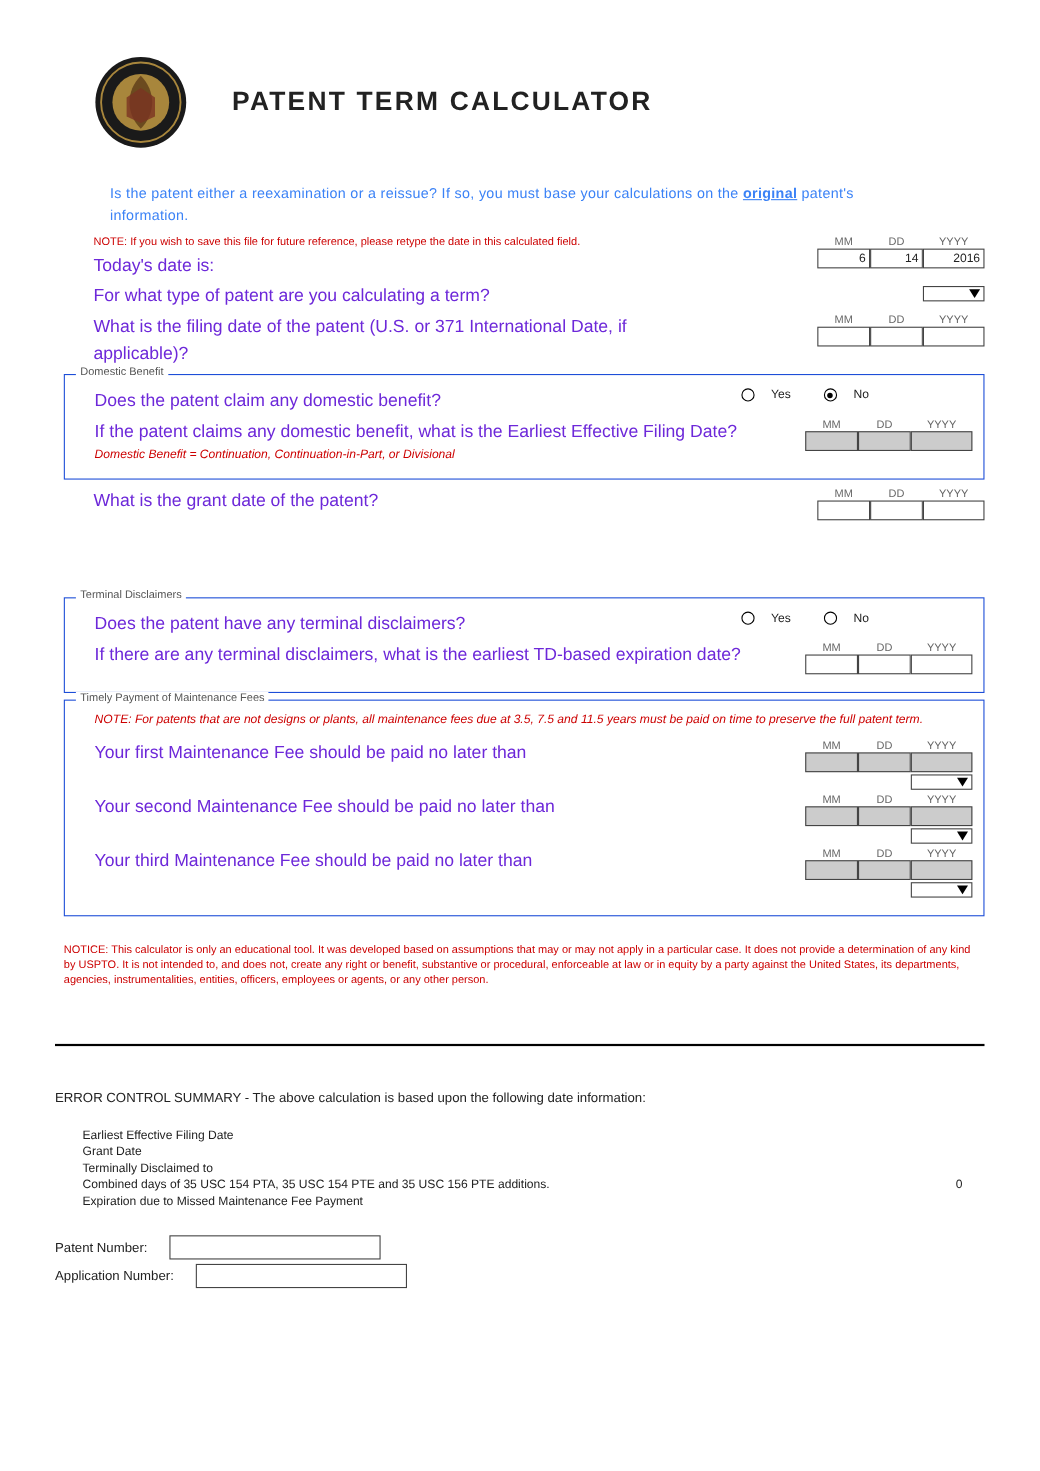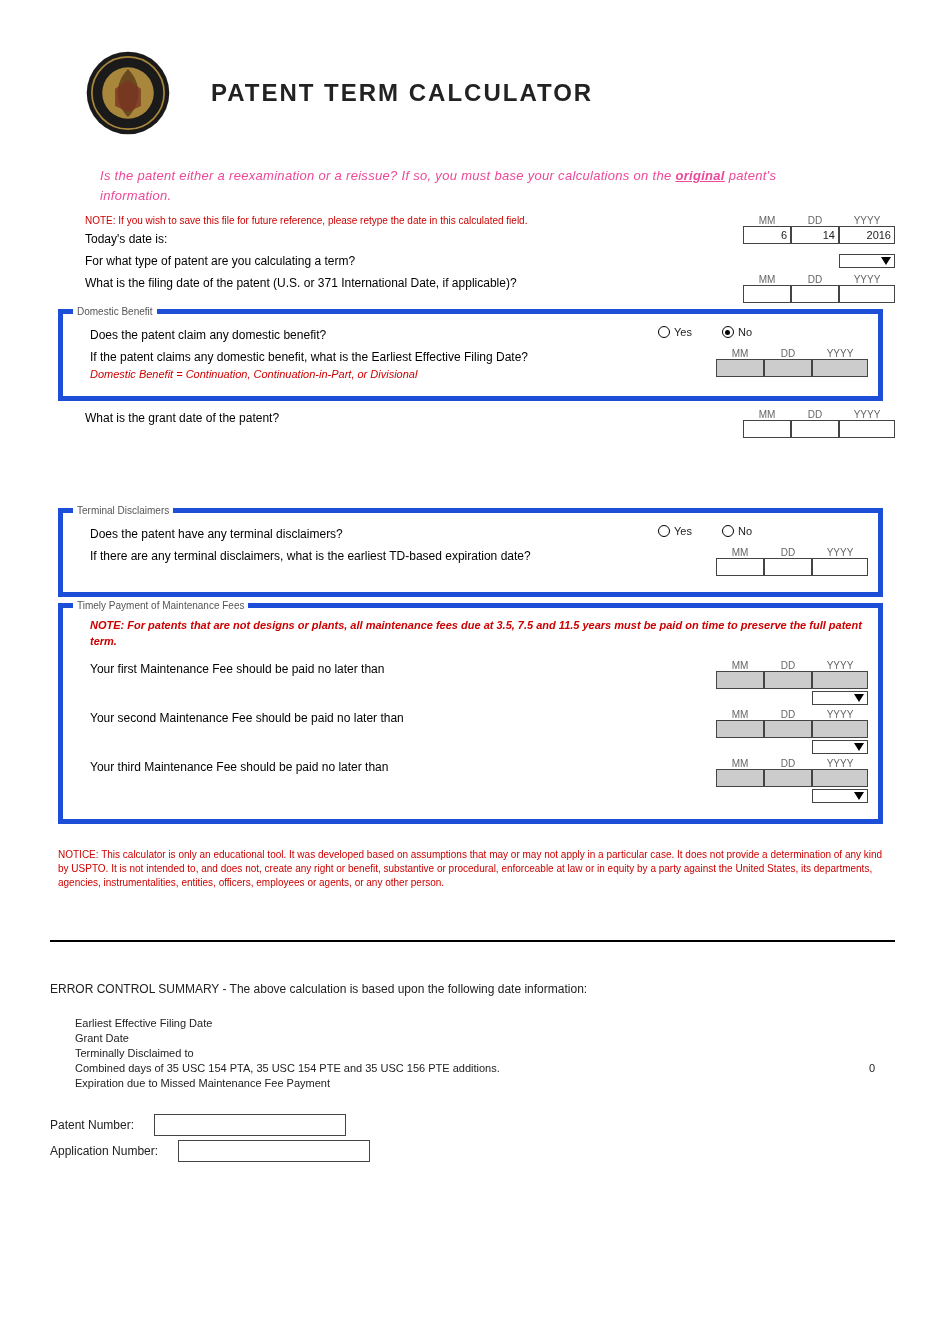--- a/index.html
+++ b/index.html
@@ -1,42 +1,42 @@
 <!DOCTYPE html>
 <html><head>
 <meta charset="utf-8">
 <style>
   html,body{margin:0;padding:0;background:#fff;font-family:Arial,Helvetica,sans-serif;color:#222;}
   .page{width:945px;min-height:1337px;margin:0 auto;background:#fff;position:relative;box-sizing:border-box;padding:50px 50px;}
   .header{display:flex;align-items:center;gap:40px;margin-left:35px;}
   .seal-icon svg{display:block;}
   .title{font-size:24px;font-weight:bold;letter-spacing:2px;}
-  .warn-block{margin:30px 50px 10px 50px;font-size:13px;color:#ec4899;letter-spacing:0.3px;line-height:1.5;font-style:italic;}
+  .warn-block{margin:30px 50px 10px 50px;font-size:13px;color:#3b82f6;letter-spacing:0.3px;line-height:1.5;}
   .warn-block .u{text-decoration:underline;font-weight:bold;}
   .note-red{color:#c00;font-size:10px;margin:10px 50px 2px 0;}
   .content{margin:0 0 0 0;}
   .row{display:flex;align-items:flex-start;justify-content:space-between;margin:4px 0;}
   .row .lab{flex:1;margin-left:0;padding-left:0;}
-  .lab-text{font-size:12px;color:#000000;line-height:1.5;}
+  .lab-text{font-size:16px;color:#6d28d9;line-height:1.5;}
   .lab-sub{font-size:11px;font-style:italic;color:#c00;margin-top:2px;}
   .indent{margin-left:35px;margin-right:0;}
   .date-col{display:flex;width:210px;justify-content:flex-end;}
   .date-cell{display:flex;flex-direction:column;align-items:center;}
   .date-h{width:48px;text-align:center;font-size:10px;color:#666;}
   .date-h.yy{width:56px;}
   .date-box{width:48px;height:18px;border:1px solid #444;box-sizing:border-box;background:#fff;text-align:right;font-size:11px;padding-right:3px;line-height:16px;}
   .date-box.yy{width:56px;}
   .date-box.ro{background:#ccc;}
   .tri{width:56px;height:14px;border:1px solid #444;box-sizing:border-box;display:flex;justify-content:flex-end;align-items:center;padding-right:3px;background:#fff;margin-top:2px;}
   .tri span{width:0;height:0;border-left:5px solid transparent;border-right:5px solid transparent;border-top:8px solid #000;display:inline-block;}
   .radio-col{display:flex;width:210px;justify-content:flex-start;gap:30px;padding-left:20px;}
-  .radio-item{display:flex;align-items:center;gap:4px;font-size:11px;}
+  .radio-item{display:flex;align-items:center;gap:15px;font-size:11px;}
   .radio-circle{width:10px;height:10px;border:1.2px solid #000;border-radius:50%;display:flex;align-items:center;justify-content:center;}
   .radio-dot{width:5px;height:5px;border-radius:50%;background:#000;}
-  .fieldset{border:5px solid #1d4ed8;margin:6px 12px;padding:8px 10px 12px 10px;position:relative;}
+  .fieldset{border:1px solid #1d4ed8;margin:6px 0;padding:8px 10px 12px 10px;position:relative;}
   .legend{position:absolute;top:-8px;left:10px;background:#fff;padding:0 4px;font-size:10px;color:#555;}
   .note-italic{font-style:italic;color:#c00;font-size:11px;padding:2px 0 6px 0;line-height:1.45;}
   #notice{color:#c00;font-size:10px;line-height:1.4;margin:24px 0 0 0;}
   hr.heavy{border:none;border-top:2px solid #000;margin:50px 0 40px 0;}
   .error-sum{font-size:12px;margin:0 0 18px 0;}
   .sum-row{display:flex;font-size:11px;margin:3px 0 3px 25px;}
   .sum-row .sn{flex:1;}
   .sum-row .sv{width:120px;text-align:right;padding-right:20px;}
   .num-rows{margin-top:25px;}
   .num-row{display:flex;align-items:center;justify-content:flex-start;margin:4px 0;}
@@ -215,21 +215,21 @@
           <div class="date-cell">
               <div class="date-h yy">YYYY</div>
               <div class="date-box yy"></div>
             </div>
         </div>
       </div>
     </div>
 
     <div class="fieldset" style="margin-left:-27px;">
       <div class="legend">Timely Payment of Maintenance Fees</div>
-      <div class="note-italic" style="margin-left:17px;font-weight:bold;">NOTE:   For patents that are not designs or plants, all maintenance fees due at 3.5, 7.5 and 11.5 years must be paid on time to preserve the full patent term.</div>
+      <div class="note-italic" style="margin-left:17px;">NOTE:   For patents that are not designs or plants, all maintenance fees due at 3.5, 7.5 and 11.5 years must be paid on time to preserve the full patent term.</div>
 
       <div class="row" style="margin-left:17px;">
         <div class="lab">
             <div class="lab-text">Your first Maintenance Fee should be paid no later than</div>
           </div>
         <div class="date-col" style="flex-direction:column;align-items:flex-end;">
           <div style="display:flex;">
             <div class="date-cell">
                 <div class="date-h">MM</div>
                 <div class="date-box ro"></div>

